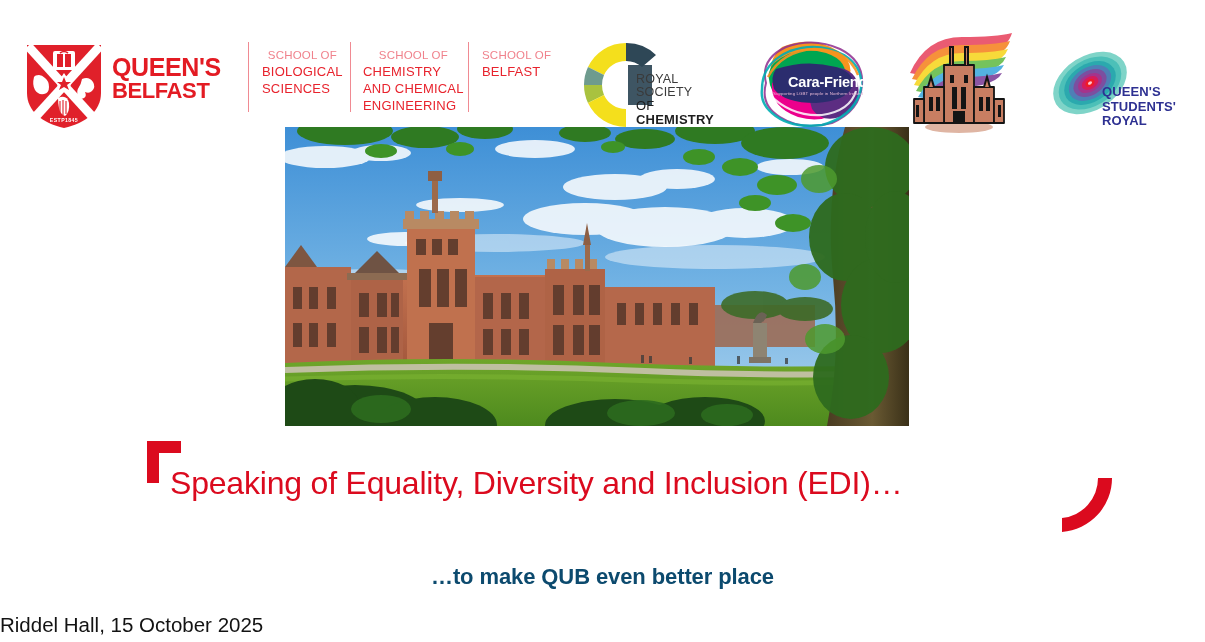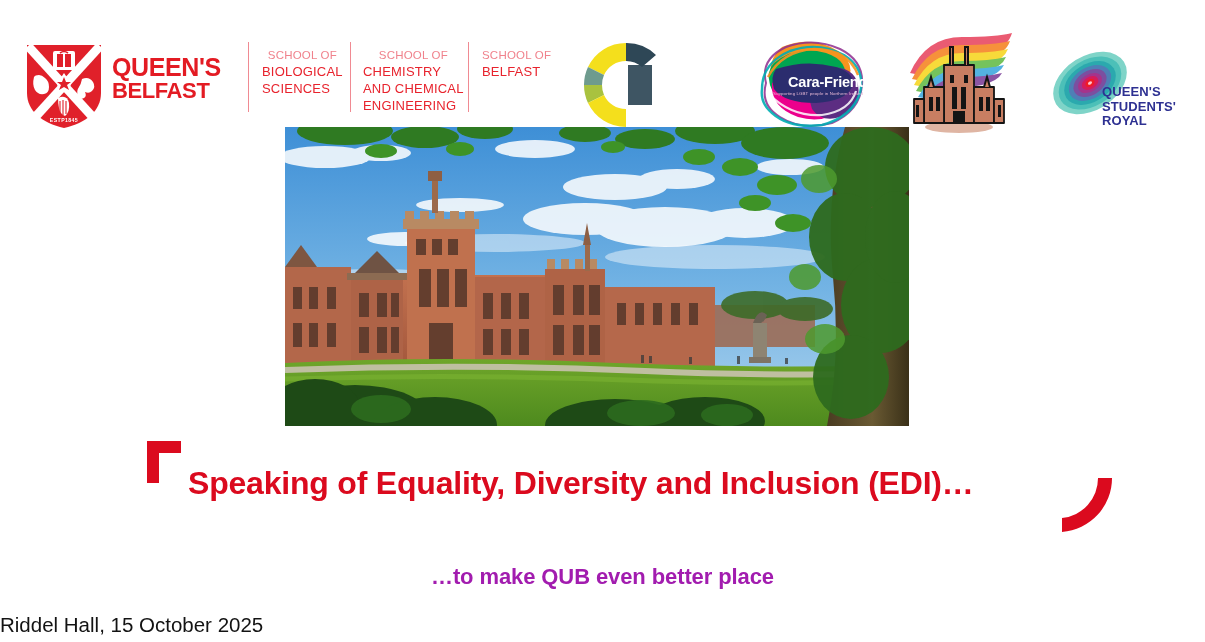--- a/index.html
+++ b/index.html
@@ -49,26 +49,26 @@
   
   .photo { position:absolute; left:285px; top:127px; width:624px; height:299px; overflow:hidden; }
 
   
   .bracket { position:absolute; left:147px; top:441px; width:34px; height:42px; }
   .bracket .b-h { position:absolute; left:0; top:0; width:34px; height:12px; background:#DB0A1E; }
   .bracket .b-v { position:absolute; left:0; top:0; width:12px; height:42px; background:#DB0A1E; }
 
   .swoosh { position:absolute; left:1056px; top:476px; width:62px; height:62px; }
 
-  .title { position:absolute; left:188px; top:465px; width:920px;
-    font-size:32px; font-weight:bold; color:#DB0A1E; letter-spacing:-0.2px;
+  .title { position:absolute; left:170px; top:465px; width:920px;
+    font-size:32px; font-weight:normal; color:#DB0A1E; letter-spacing:-0.2px;
     white-space:nowrap; font-family:"Liberation Sans", sans-serif; }
 
   .subtitle { position:absolute; left:0; top:564px; width:1205px; text-align:center;
-    font-size:22px; font-weight:bold; color:#a21caf; letter-spacing:-0.1px; }
+    font-size:22px; font-weight:bold; color:#0c4a6e; letter-spacing:-0.1px; }
   .meta { position:absolute; left:0; top:613px; width:1182px; text-align:left;
     font-size:20.5px; color:#131313; letter-spacing:0px; }
 </style>
 </head>
 <body>
 
 <div class="logo-bar">
 
   <div class="qub-logo">
     <svg class="qub-shield" viewBox="0 0 80 86">
@@ -119,20 +119,24 @@
     <svg width="152" height="92" viewBox="0 0 152 92">
       <g transform="translate(48,46)">
         <path d="M0 -42 A42 42 0 0 0 -38 -18 L-22 -10 A24 24 0 0 1 0 -24 Z" fill="#F4DF1C"></path>
         <path d="M-38 -18 A42 42 0 0 0 -42 0 L-24 0 A24 24 0 0 1 -22 -10 Z" fill="#6E9B8E"></path>
         <path d="M-42 0 A42 42 0 0 0 -38 18 L-22 10 A24 24 0 0 1 -24 0 Z" fill="#A9C23F"></path>
         <path d="M-38 18 A42 42 0 0 0 0 42 L0 24 A24 24 0 0 1 -22 10 Z" fill="#F4DF1C"></path>
         <path d="M0 -24 A24 24 0 0 1 16 -18 L30 -30 A42 42 0 0 0 0 -42 Z" fill="#2E4756"></path>
         <path d="M2 -20 L2 20 L26 20 L26 -20 Z" fill="#2E4756" opacity="0.92"></path>
       </g>
     </svg>
+    <div class="rsc-text">
+      <div class="rsc-t1">ROYAL SOCIETY</div>
+      <div class="rsc-t2"><span>OF </span><b>CHEMISTRY</b></div>
+    </div>
   </div>
 
   <div class="cara">
     <svg width="125" height="96" viewBox="0 0 125 96">
       <path d="M30 10 Q60 -2 86 14 Q104 26 96 44 Q86 62 58 64 Q28 64 20 44 Q14 24 30 10 Z" fill="#F7941E"></path>
       <path d="M22 26 Q44 8 74 16 Q98 24 92 44 Q84 64 54 68 Q24 68 18 48 Q14 34 22 26 Z" fill="#00A651"></path>
       <path d="M20 46 Q18 70 46 80 Q74 88 92 70 Q104 56 92 44 Q70 34 44 38 Q26 40 20 46 Z" fill="#EC008C"></path>
       <path d="M72 30 Q102 28 106 48 Q110 70 88 80 Q70 86 60 72 Q54 56 62 42 Q66 34 72 30 Z" fill="#5C2D82"></path>
       <path d="M24 32 Q54 22 84 30 Q104 36 100 50 Q94 64 64 66 Q32 66 22 52 Q18 40 24 32 Z" fill="#2B2D6E"></path>
       <path d="M14 46 Q8 22 34 10 Q62 0 88 12 Q112 24 110 48 Q108 74 80 86 Q50 94 28 80 Q8 68 14 46 Z" fill="none" stroke="#8E2D8E" stroke-width="2" opacity="0.85"></path>

